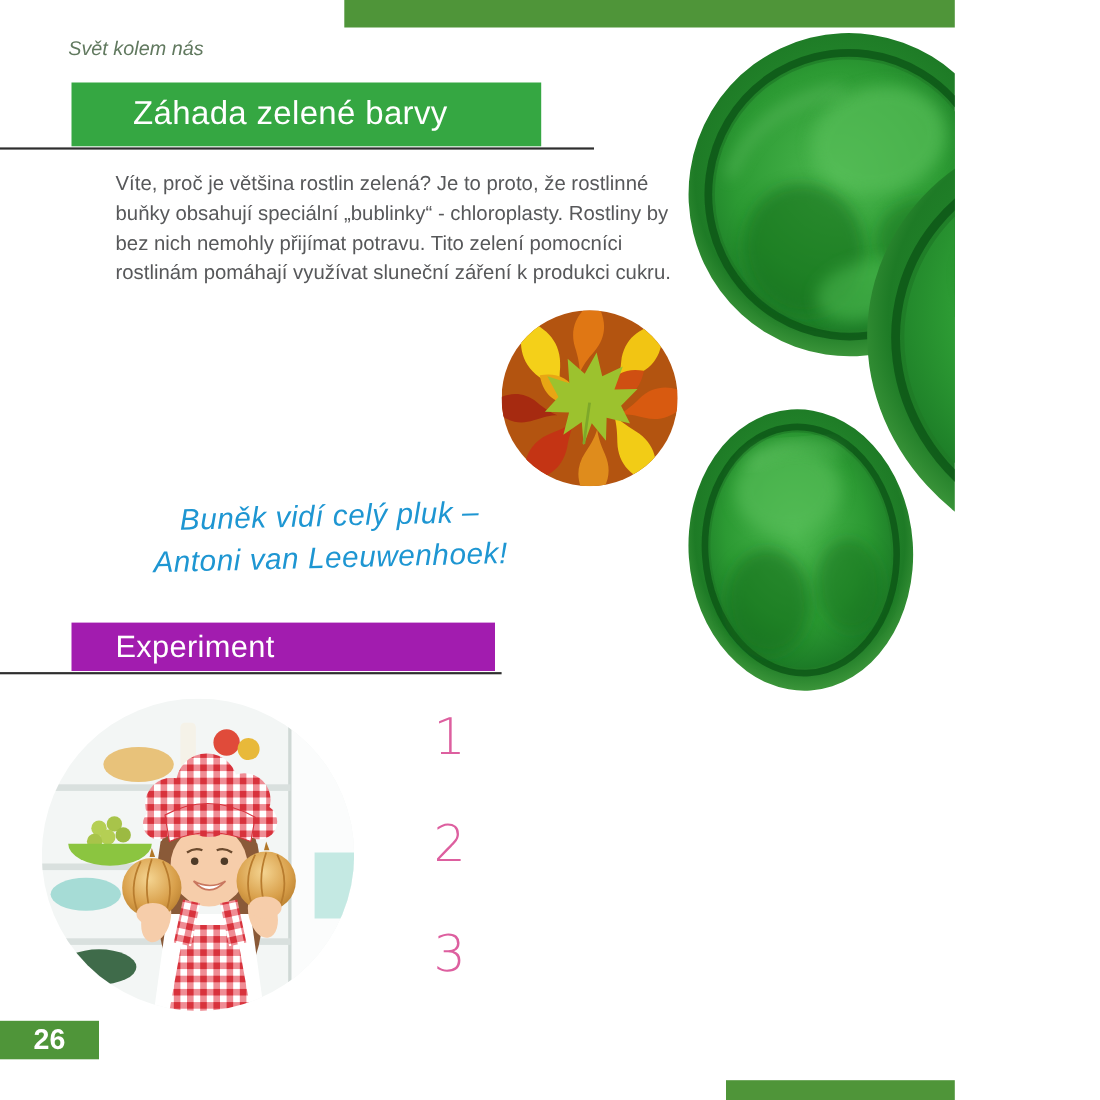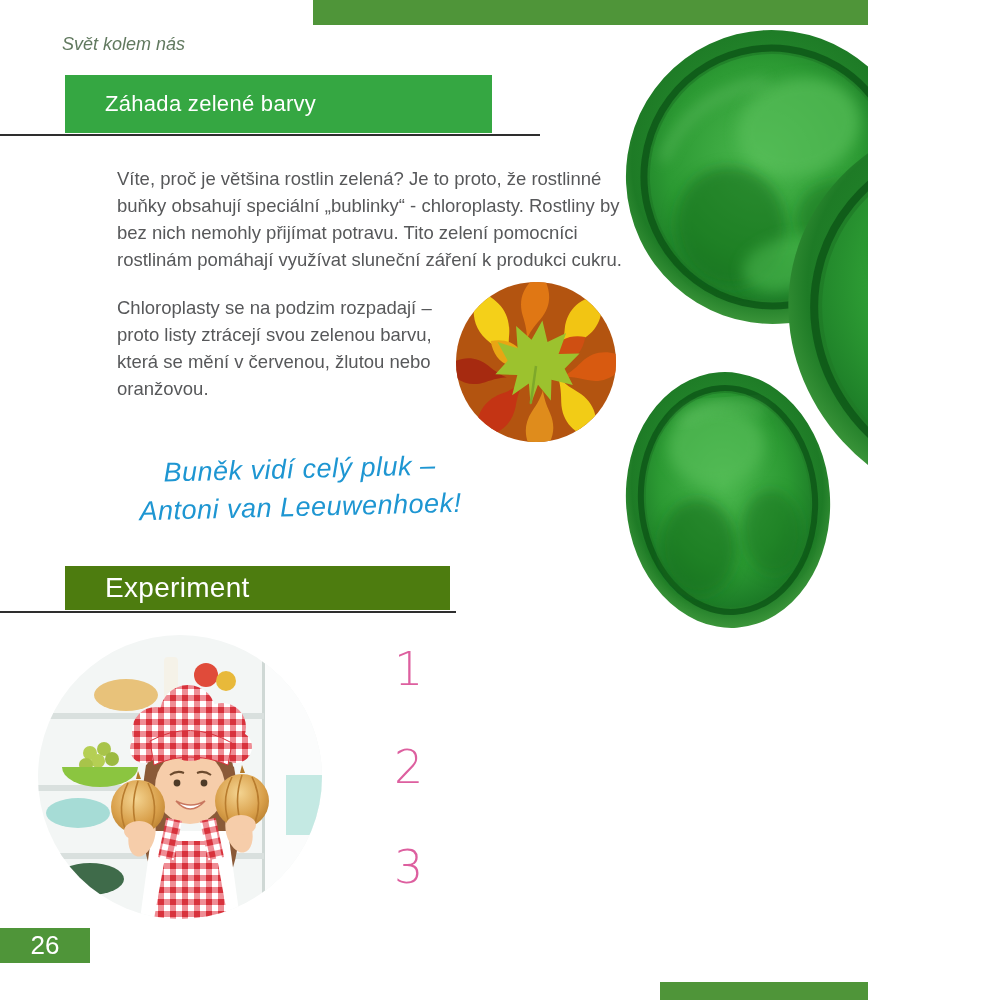--- a/index.html
+++ b/index.html
@@ -3,71 +3,67 @@
 <meta charset="utf-8">
 <style>
   html,body{margin:0;padding:0;background:#ffffff;}
   .page{position:relative;width:868px;height:1000px;background:#ffffff;overflow:hidden;
         font-family:"Liberation Sans",sans-serif;}
   .top-bar{position:absolute;left:313px;top:0;width:687px;height:25px;background:#4f9539;}
   .bottom-bar{position:absolute;left:660px;top:982px;width:340px;height:18px;background:#4f9539;}
   .series{position:absolute;left:62px;top:34px;font-size:18px;font-style:italic;color:#61795f;}
   .title-bar{position:absolute;left:65px;top:75px;width:427px;height:58px;background:#35a742;
              display:flex;align-items:center;}
-  .title-bar span{color:#ffffff;font-size:22px;padding-left:40px;letter-spacing:0.3px;}
+  .title-bar span{color:#ffffff;font-size:30px;padding-left:56px;letter-spacing:0.3px;}
   .rule{position:absolute;height:2px;background:#2e2e2e;}
   .rule1{left:0;top:134px;width:540px;}
   .rule2{left:0;top:611px;width:456px;}
-  .body{position:absolute;margin:12px;color:#57585a;font-size:18.5px;line-height:27px;
+  .body{position:absolute;margin:0;color:#57585a;font-size:18.5px;line-height:27px;
         white-space:pre-line;}
   .para1{left:105px;top:153px;width:580px;}
   .para2{left:105px;top:282px;width:400px;}
   .leaves{position:absolute;left:456px;top:282px;width:160px;height:160px;border-radius:50%;
           overflow:hidden;}
   .quote{position:absolute;left:120px;top:450px;width:360px;text-align:center;color:#1e96d2;
          font-size:27px;line-height:38px;font-style:italic;white-space:pre-line;
          transform:rotate(-1.5deg);letter-spacing:0.5px;}
-  .exp-bar{position:absolute;left:65px;top:566px;width:385px;height:44px;background:#4d7c0f;
+  .exp-bar{position:absolute;left:65px;top:566px;width:385px;height:44px;background:#a21caf;
            display:flex;align-items:center;}
   .exp-bar span{color:#ffffff;font-size:28px;padding-left:40px;letter-spacing:0.3px;}
   .girl{position:absolute;left:38px;top:635px;width:284px;height:284px;border-radius:50%;
         overflow:hidden;}
   .step{position:absolute;left:394px;display:flex;gap:15px;width:560px;}
   .step1{top:646px;}.step2{top:744px;}.step3{top:844px;}
   .num{color:#dd5f9f;font-size:46px;line-height:46px;font-weight:300;width:28px;flex:none;
        font-family:"DejaVu Sans",sans-serif;}
   .step-text{margin:0;padding-top:3px;color:#57585a;font-size:18px;line-height:26px;
              white-space:pre-line;}
   .chloro{position:absolute;left:600px;top:25px;width:400px;height:620px;}
   .pagenum-bar{position:absolute;left:0;top:928px;width:90px;height:35px;background:#4f9539;
                display:flex;align-items:center;justify-content:center;}
-  .pagenum-bar span{color:#ffffff;font-size:26px;}
+  .pagenum-bar span{color:#ffffff;font-size:26px;font-weight:bold;}
 </style>
 </head>
 <body>
 
 <div class="page">
 
   <div class="top-bar"></div>
 
   <div class="series">Svět kolem nás</div>
 
   <div class="title-bar">
     <span>Záhada zelené barvy</span>
   </div>
   <div class="rule rule1"></div>
 
   <p class="body para1">Víte, proč je většina rostlin zelená? Je to proto, že rostlinné
 buňky obsahují speciální „bublinky“ - chloroplasty. Rostliny by
 bez nich nemohly přijímat potravu. Tito zelení pomocníci
 rostlinám pomáhají využívat sluneční záření k produkci cukru.</p>
-  <p class="body para2">Chloroplasty se na podzim rozpadají –
-proto listy ztrácejí svou zelenou barvu,
-která se mění v červenou, žlutou nebo
-oranžovou.</p>
 
   <div class="leaves">
     <svg width="160" height="160" viewBox="0 0 160 160">
       <defs>
         <path id="leaf" d="M0,-26 C10,-16 14,-4 7,9 C3,16 1,21 0,26 C-1,21 -3,16 -7,9 C-14,-4 -10,-16 0,-26 Z"></path>
       </defs>
       <rect width="160" height="160" fill="#b35410"></rect>
       <use href="#leaf" transform="translate(38,44) rotate(-25) scale(1.5)" fill="#f4d019"></use>
       <use href="#leaf" transform="translate(78,24) rotate(12) scale(1.3)" fill="#e07714"></use>
       <use href="#leaf" transform="translate(124,42) rotate(35) scale(1.4)" fill="#f2c513"></use>

